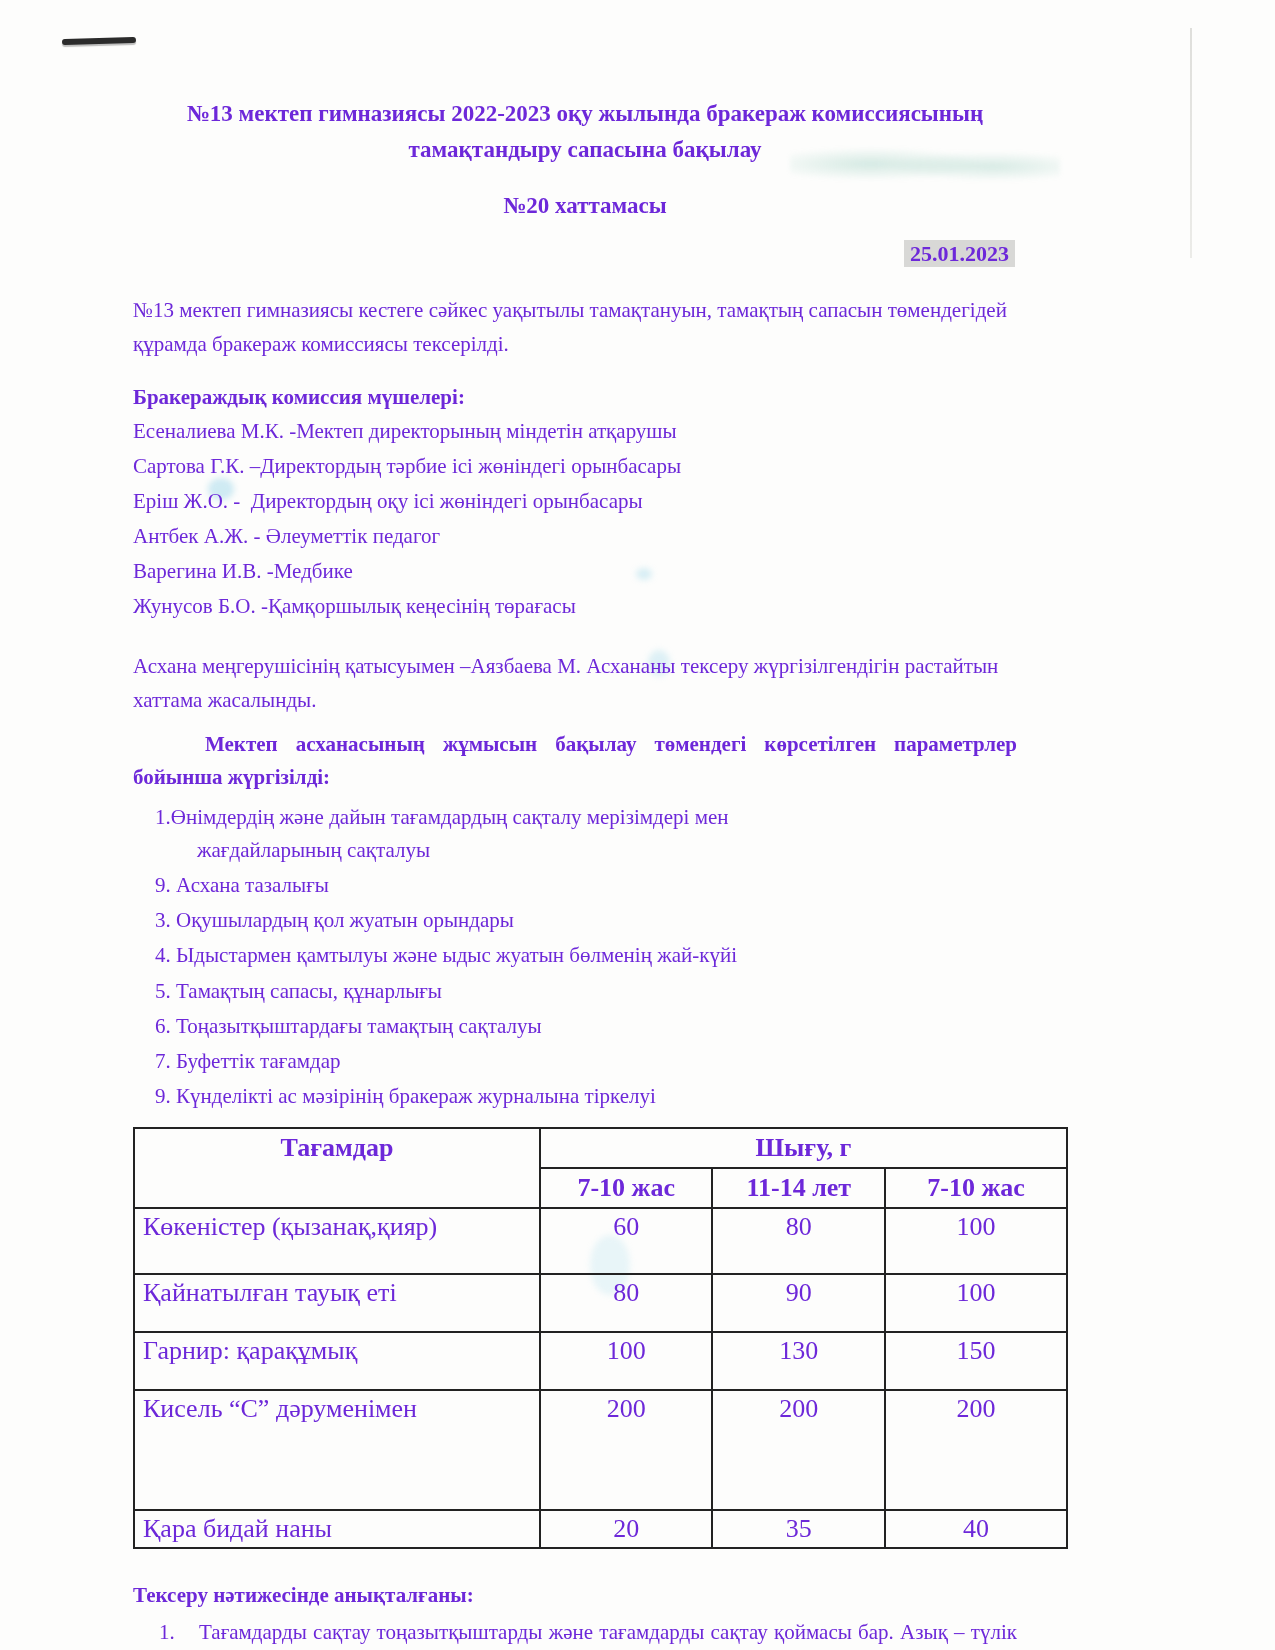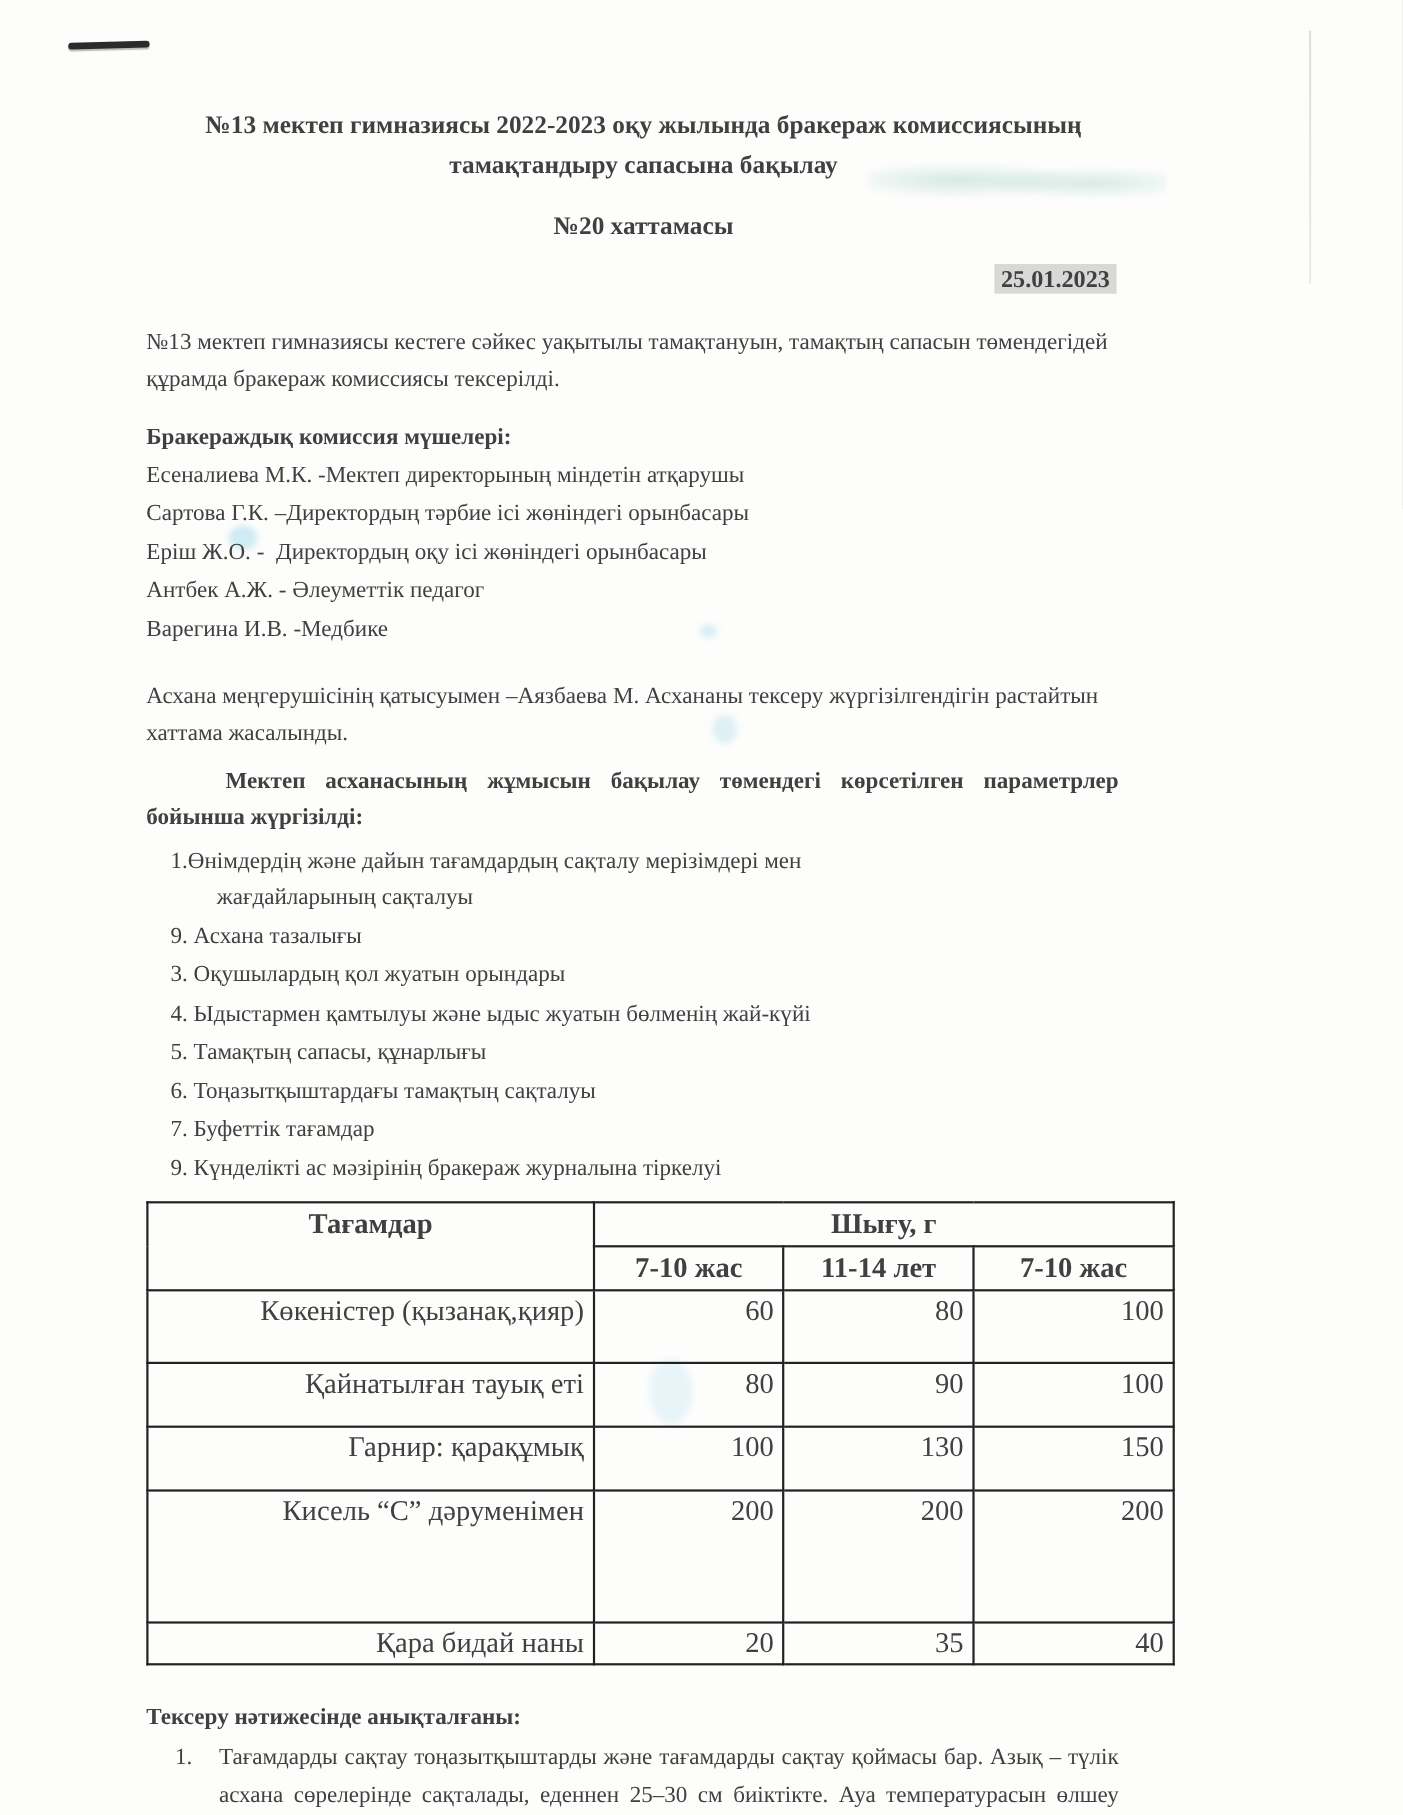--- a/index.html
+++ b/index.html
@@ -3,21 +3,21 @@
 <meta charset="utf-8">
 <style>
   html,body{margin:0;padding:0;background:#e8e8e8;}
   .page{
     position:relative;
     width:1275px;height:1650px;
     margin:0 auto;
     background:#fdfdfc;
     overflow:hidden;
     font-family:"Liberation Serif","DejaVu Serif",serif;
-    color:#404040;
+    color:#6d28d9;
   }
   
   .fold-mark{
     position:absolute;left:62px;top:38px;width:74px;height:6px;
     background:#2b2b2b;border-radius:3px;transform:rotate(-1.5deg);
     box-shadow:0 2px 1px rgba(0,0,0,.25);
   }
   .edge-line{
     position:absolute;left:1190px;top:28px;width:2px;height:230px;
     background:linear-gradient(#d7d7d3,#e7e7e3);opacity:.8;
@@ -60,21 +60,20 @@
     width:935px;
     margin-top:14px;
     font-size:26px;
     table-layout:fixed;
   }
   table.portions th,table.portions td{
     border:2px solid #222;
     padding:3px 8px;
     vertical-align:top;
     background:transparent;
-    text-align:right;
   }
   table.portions th{font-weight:bold;text-align:center;padding:4px 8px;}
   col.c1{width:43.5%;}col.c2{width:18.5%;}col.c3{width:18.5%;}col.c4{width:19.5%;}
   td.dish{text-align:left;}
   td.val{text-align:center;}
   tr.r1 td{height:58px;}
   tr.r2 td{height:50px;}
   tr.r3 td{height:50px;}
   tr.r4 td{height:112px;}
   tr.r5 td{height:10px;}
@@ -114,20 +113,21 @@
     <p class="intro">№13 мектеп гимназиясы кестеге сәйкес уақытылы тамақтануын, тамақтың сапасын төмендегідей құрамда бракераж комиссиясы тексерілді.</p>
 
     <p class="bold-head">Бракераждық комиссия мүшелері:</p>
 
     <div class="members">
       <div>Есеналиева М.К. -Мектеп директорының міндетін атқарушы</div>
       <div>Сартова Г.К. –Директордың тәрбие ісі жөніндегі орынбасары</div>
       <div>Еріш Ж.О. -  Директордың оқу ісі жөніндегі орынбасары</div>
       <div>Антбек А.Ж. - Әлеуметтік педагог</div>
       <div>Варегина И.В. -Медбике</div>
+      <div>Жунусов Б.О. -Қамқоршылық кеңесінің төрағасы</div>
     </div>
 
     <p class="para">Асхана меңгерушісінің қатысуымен –Аязбаева М. Асхананы тексеру жүргізілгендігін растайтын хаттама жасалынды.</p>
 
     <p class="bold-para">Мектеп асханасының жұмысын бақылау төмендегі көрсетілген параметрлер бойынша жүргізілді:</p>
 
     <div class="params">
       <div class="param param-hang">1.Өнімдердің және дайын тағамдардың сақталу мерізімдері мен жағдайларының сақталуы</div>
       <div class="param">9. Асхана тазалығы</div>
       <div class="param">3. Оқушылардың қол жуатын орындары</div>

